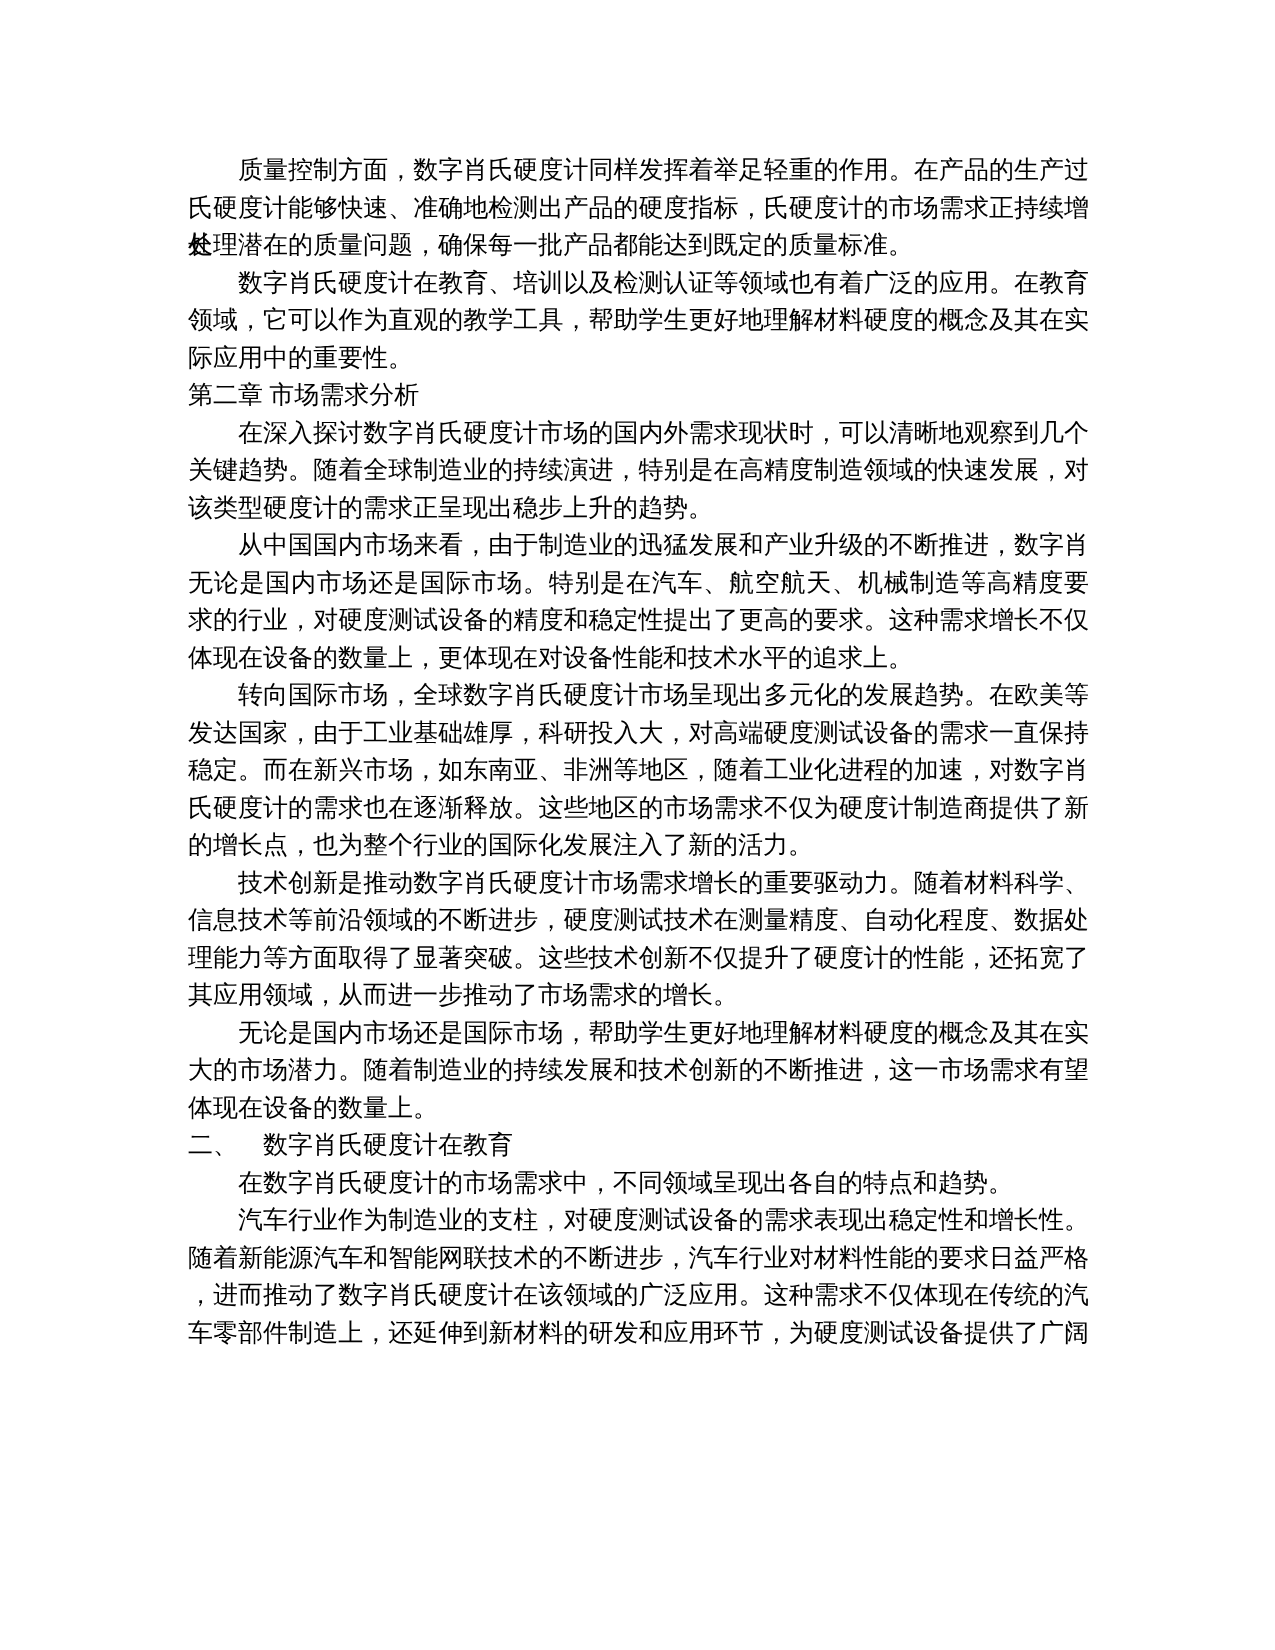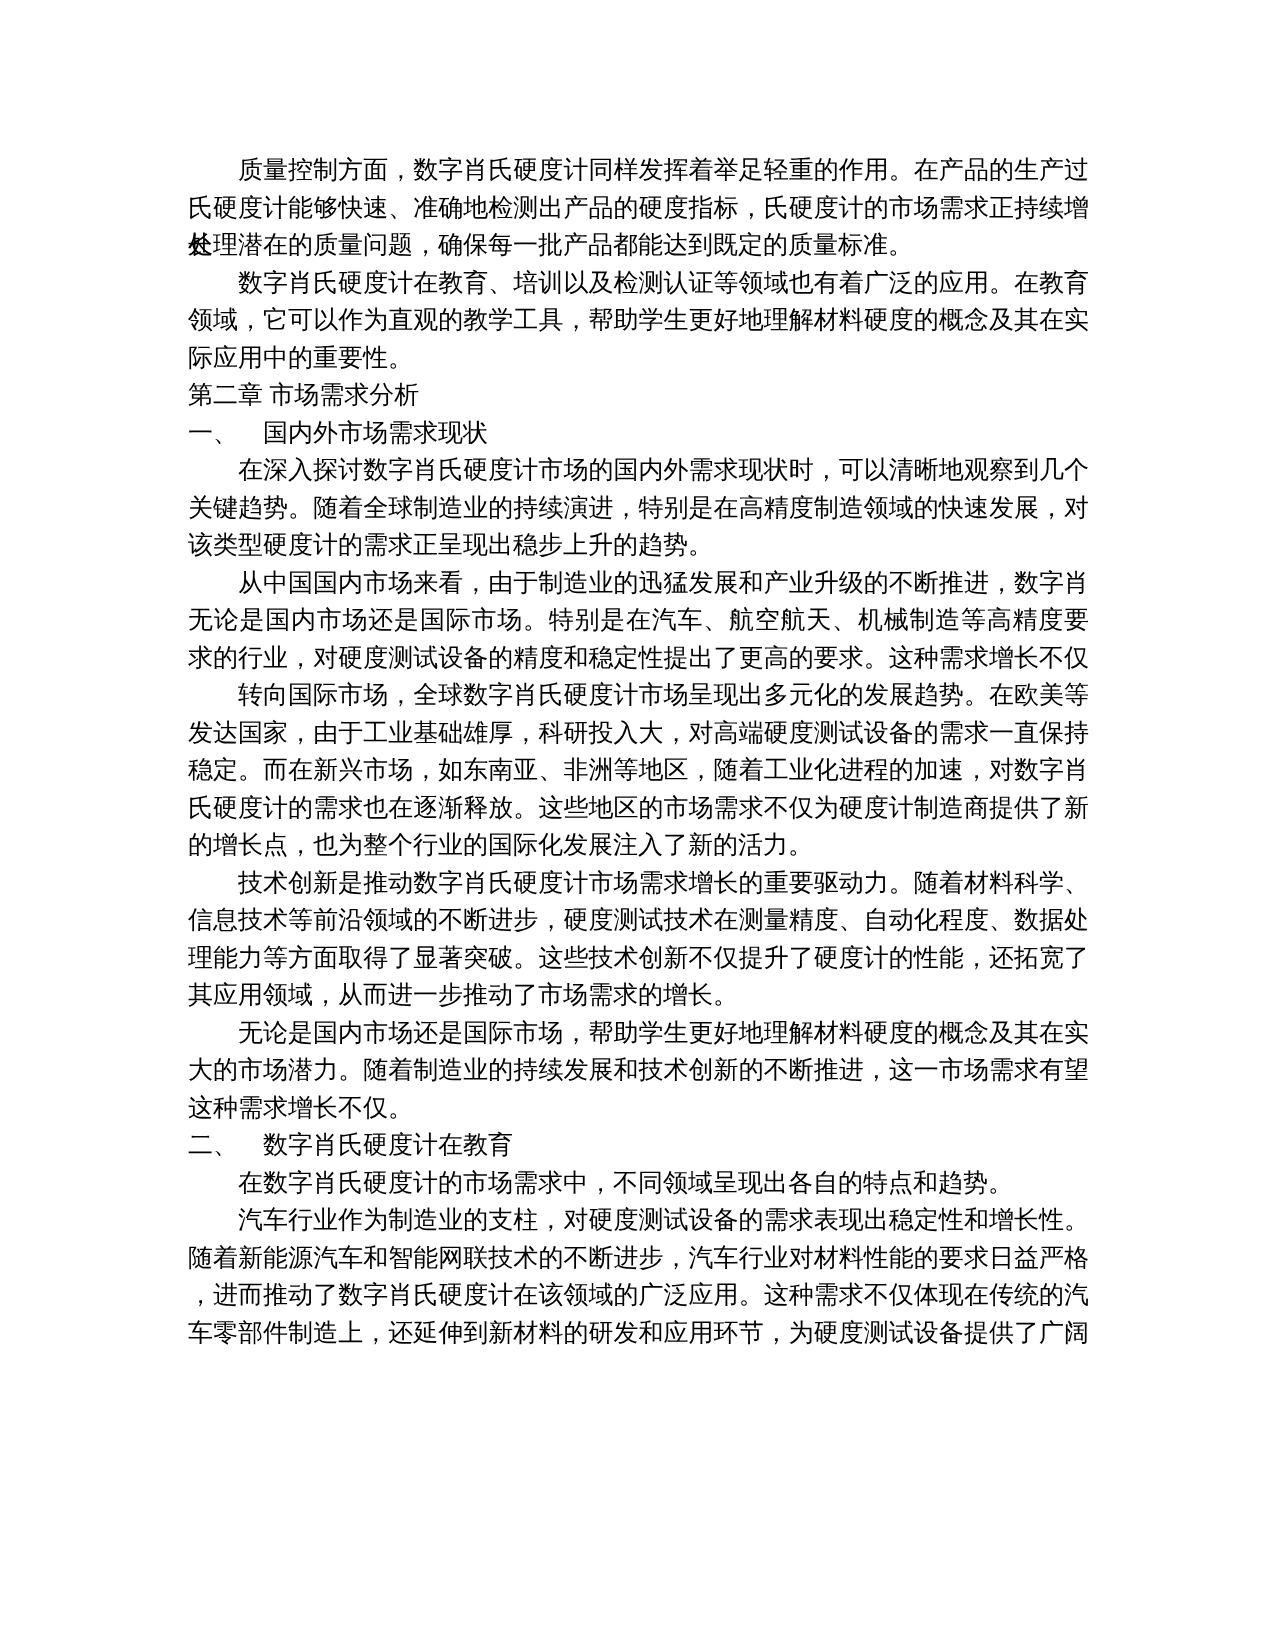--- a/index.html
+++ b/index.html
@@ -44,39 +44,39 @@
 <div class="page">
   <div class="content">
 
   <div class="line ind">质量控制方面，数字肖氏硬度计同样发挥着举足轻重的作用。在产品的生产过</div>
       <div class="line">氏硬度计能够快速、准确地检测出产品的硬度指标，氏硬度计的市场需求正持续增长</div>
       <div class="line nojust">处理潜在的质量问题，确保每一批产品都能达到既定的质量标准。</div>
       <div class="line ind">数字肖氏硬度计在教育、培训以及检测认证等领域也有着广泛的应用。在教育</div>
       <div class="line">领域，它可以作为直观的教学工具，帮助学生更好地理解材料硬度的概念及其在实</div>
       <div class="line nojust">际应用中的重要性。</div>
       <div class="line nojust">第二章 市场需求分析</div>
-      <div class="line nojust">一、　国内外市场需求现状</div>
       <div class="line ind">在深入探讨数字肖氏硬度计市场的国内外需求现状时，可以清晰地观察到几个</div>
       <div class="line">关键趋势。随着全球制造业的持续演进，特别是在高精度制造领域的快速发展，对</div>
       <div class="line nojust">该类型硬度计的需求正呈现出稳步上升的趋势。</div>
       <div class="line ind">从中国国内市场来看，由于制造业的迅猛发展和产业升级的不断推进，数字肖</div>
       <div class="line">无论是国内市场还是国际市场。特别是在汽车、航空航天、机械制造等高精度要</div>
       <div class="line">求的行业，对硬度测试设备的精度和稳定性提出了更高的要求。这种需求增长不仅</div>
+      <div class="line nojust">体现在设备的数量上，更体现在对设备性能和技术水平的追求上。</div>
       <div class="line ind">转向国际市场，全球数字肖氏硬度计市场呈现出多元化的发展趋势。在欧美等</div>
       <div class="line">发达国家，由于工业基础雄厚，科研投入大，对高端硬度测试设备的需求一直保持</div>
       <div class="line">稳定。而在新兴市场，如东南亚、非洲等地区，随着工业化进程的加速，对数字肖</div>
       <div class="line">氏硬度计的需求也在逐渐释放。这些地区的市场需求不仅为硬度计制造商提供了新</div>
       <div class="line nojust">的增长点，也为整个行业的国际化发展注入了新的活力。</div>
       <div class="line ind">技术创新是推动数字肖氏硬度计市场需求增长的重要驱动力。随着材料科学、</div>
       <div class="line">信息技术等前沿领域的不断进步，硬度测试技术在测量精度、自动化程度、数据处</div>
       <div class="line">理能力等方面取得了显著突破。这些技术创新不仅提升了硬度计的性能，还拓宽了</div>
       <div class="line nojust">其应用领域，从而进一步推动了市场需求的增长。</div>
       <div class="line ind">无论是国内市场还是国际市场，帮助学生更好地理解材料硬度的概念及其在实</div>
       <div class="line">大的市场潜力。随着制造业的持续发展和技术创新的不断推进，这一市场需求有望</div>
-      <div class="line nojust">这种需求增长不仅。</div>
+      <div class="line nojust">体现在设备的数量上。</div>
       <div class="line nojust">二、　数字肖氏硬度计在教育</div>
       <div class="line ind nojust">在数字肖氏硬度计的市场需求中，不同领域呈现出各自的特点和趋势。</div>
       <div class="line ind">汽车行业作为制造业的支柱，对硬度测试设备的需求表现出稳定性和增长性。</div>
       <div class="line">随着新能源汽车和智能网联技术的不断进步，汽车行业对材料性能的要求日益严格</div>
       <div class="line">，进而推动了数字肖氏硬度计在该领域的广泛应用。这种需求不仅体现在传统的汽</div>
       <div class="line">车零部件制造上，还延伸到新材料的研发和应用环节，为硬度测试设备提供了广阔</div>
     </div>
 </div>
 
 </body></html>

